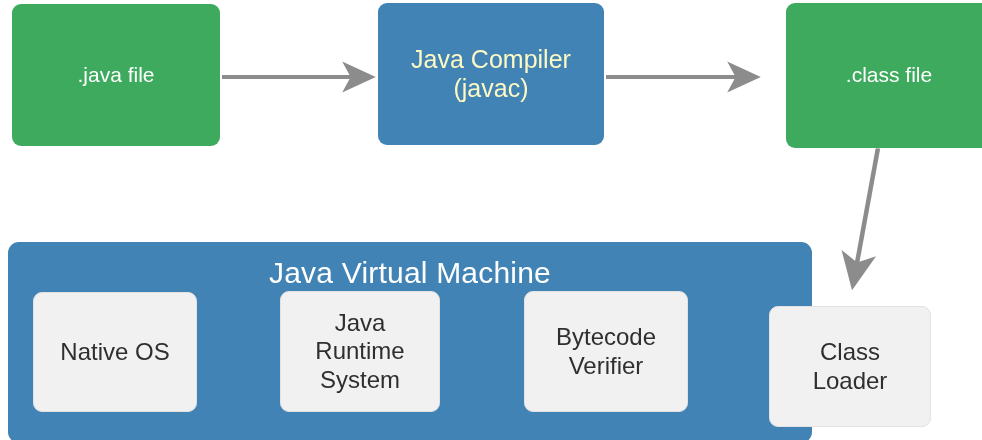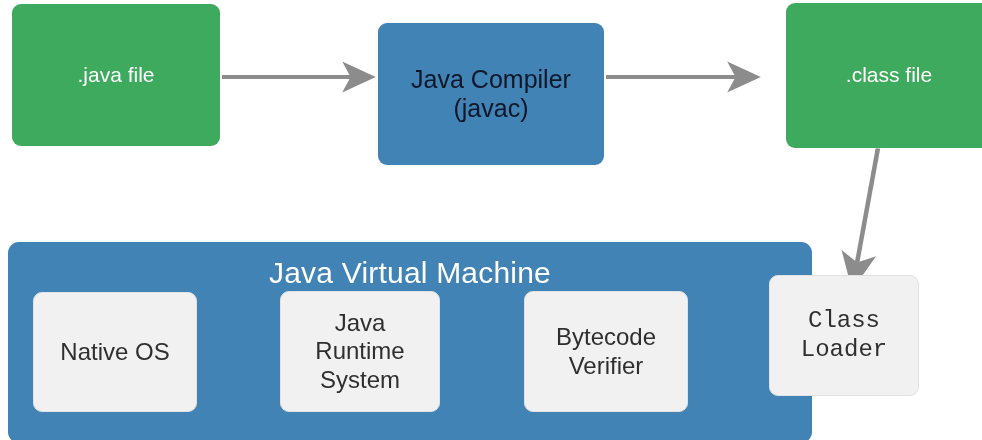--- a/index.html
+++ b/index.html
@@ -29,24 +29,23 @@
   }
   .node-green {
     background: #3daa5d;
     color: #ffffff;
     border-radius: 9px;
     font-size: 21px;
     box-shadow: 0 0 0 1px rgba(255,255,255,0.35);
   }
   .node-blue {
     background: #4083b4;
-    color: #0f172a;
+    color: #fef9c3;
     border-radius: 9px;
     font-size: 25px;
-    margin-top: 20px;
   }
   .jvm-container {
     position: absolute;
     background: #4083b4;
     border-radius: 11px;
     box-sizing: border-box;
   }
   .jvm-title {
     position: absolute;
     left: 0;
@@ -111,16 +110,16 @@
 
   <div class="node node-light" style="left:280px; top:291px; width:160px; height:121px;">Java
 Runtime
 System</div>
 
   <div class="node node-light" style="left:33px; top:292px; width:164px; height:120px;">Native OS</div>
 
   <div class="node node-light" style="left:524px; top:291px; width:164px; height:121px;">Bytecode
 Verifier</div>
 
-  <div class="node node-light" style="left:769px; top:275px; width:150px; height:121px;font-family:Liberation Mono, monospace;">Class
+  <div class="node node-light" style="left:769px; top:306px; width:162px; height:121px;">Class
 Loader</div>
 
 </div>
 
 </body></html>

